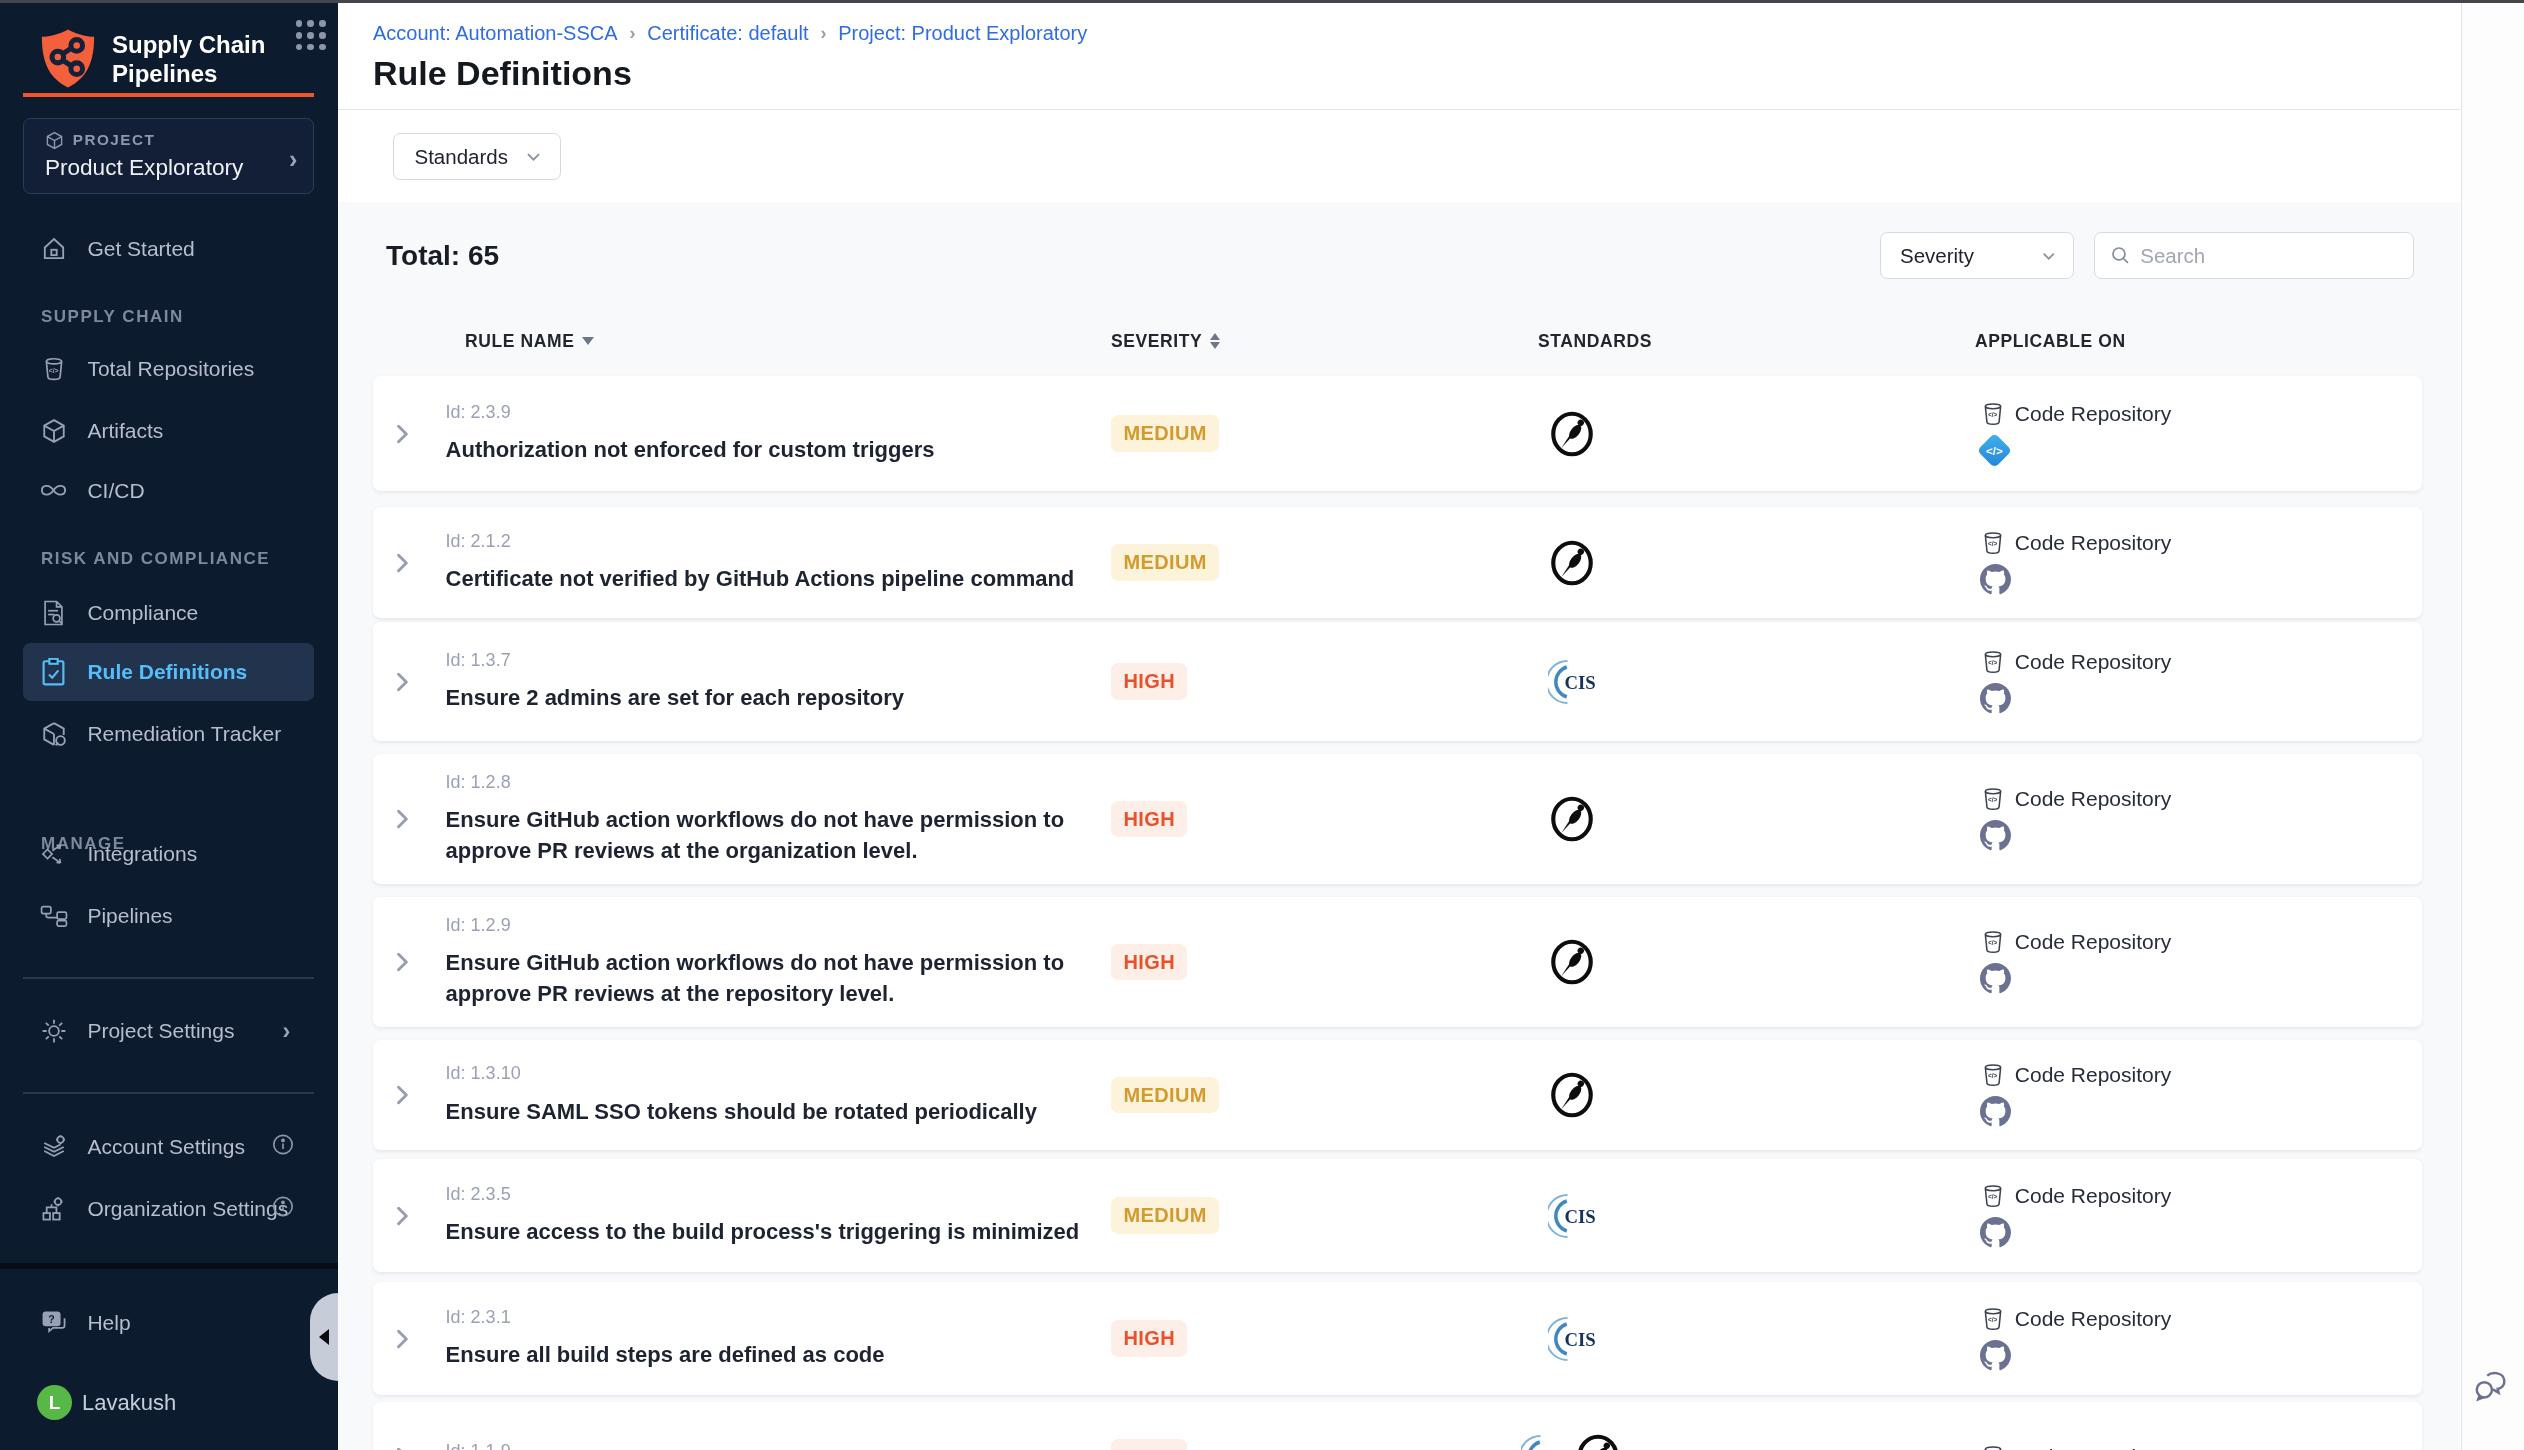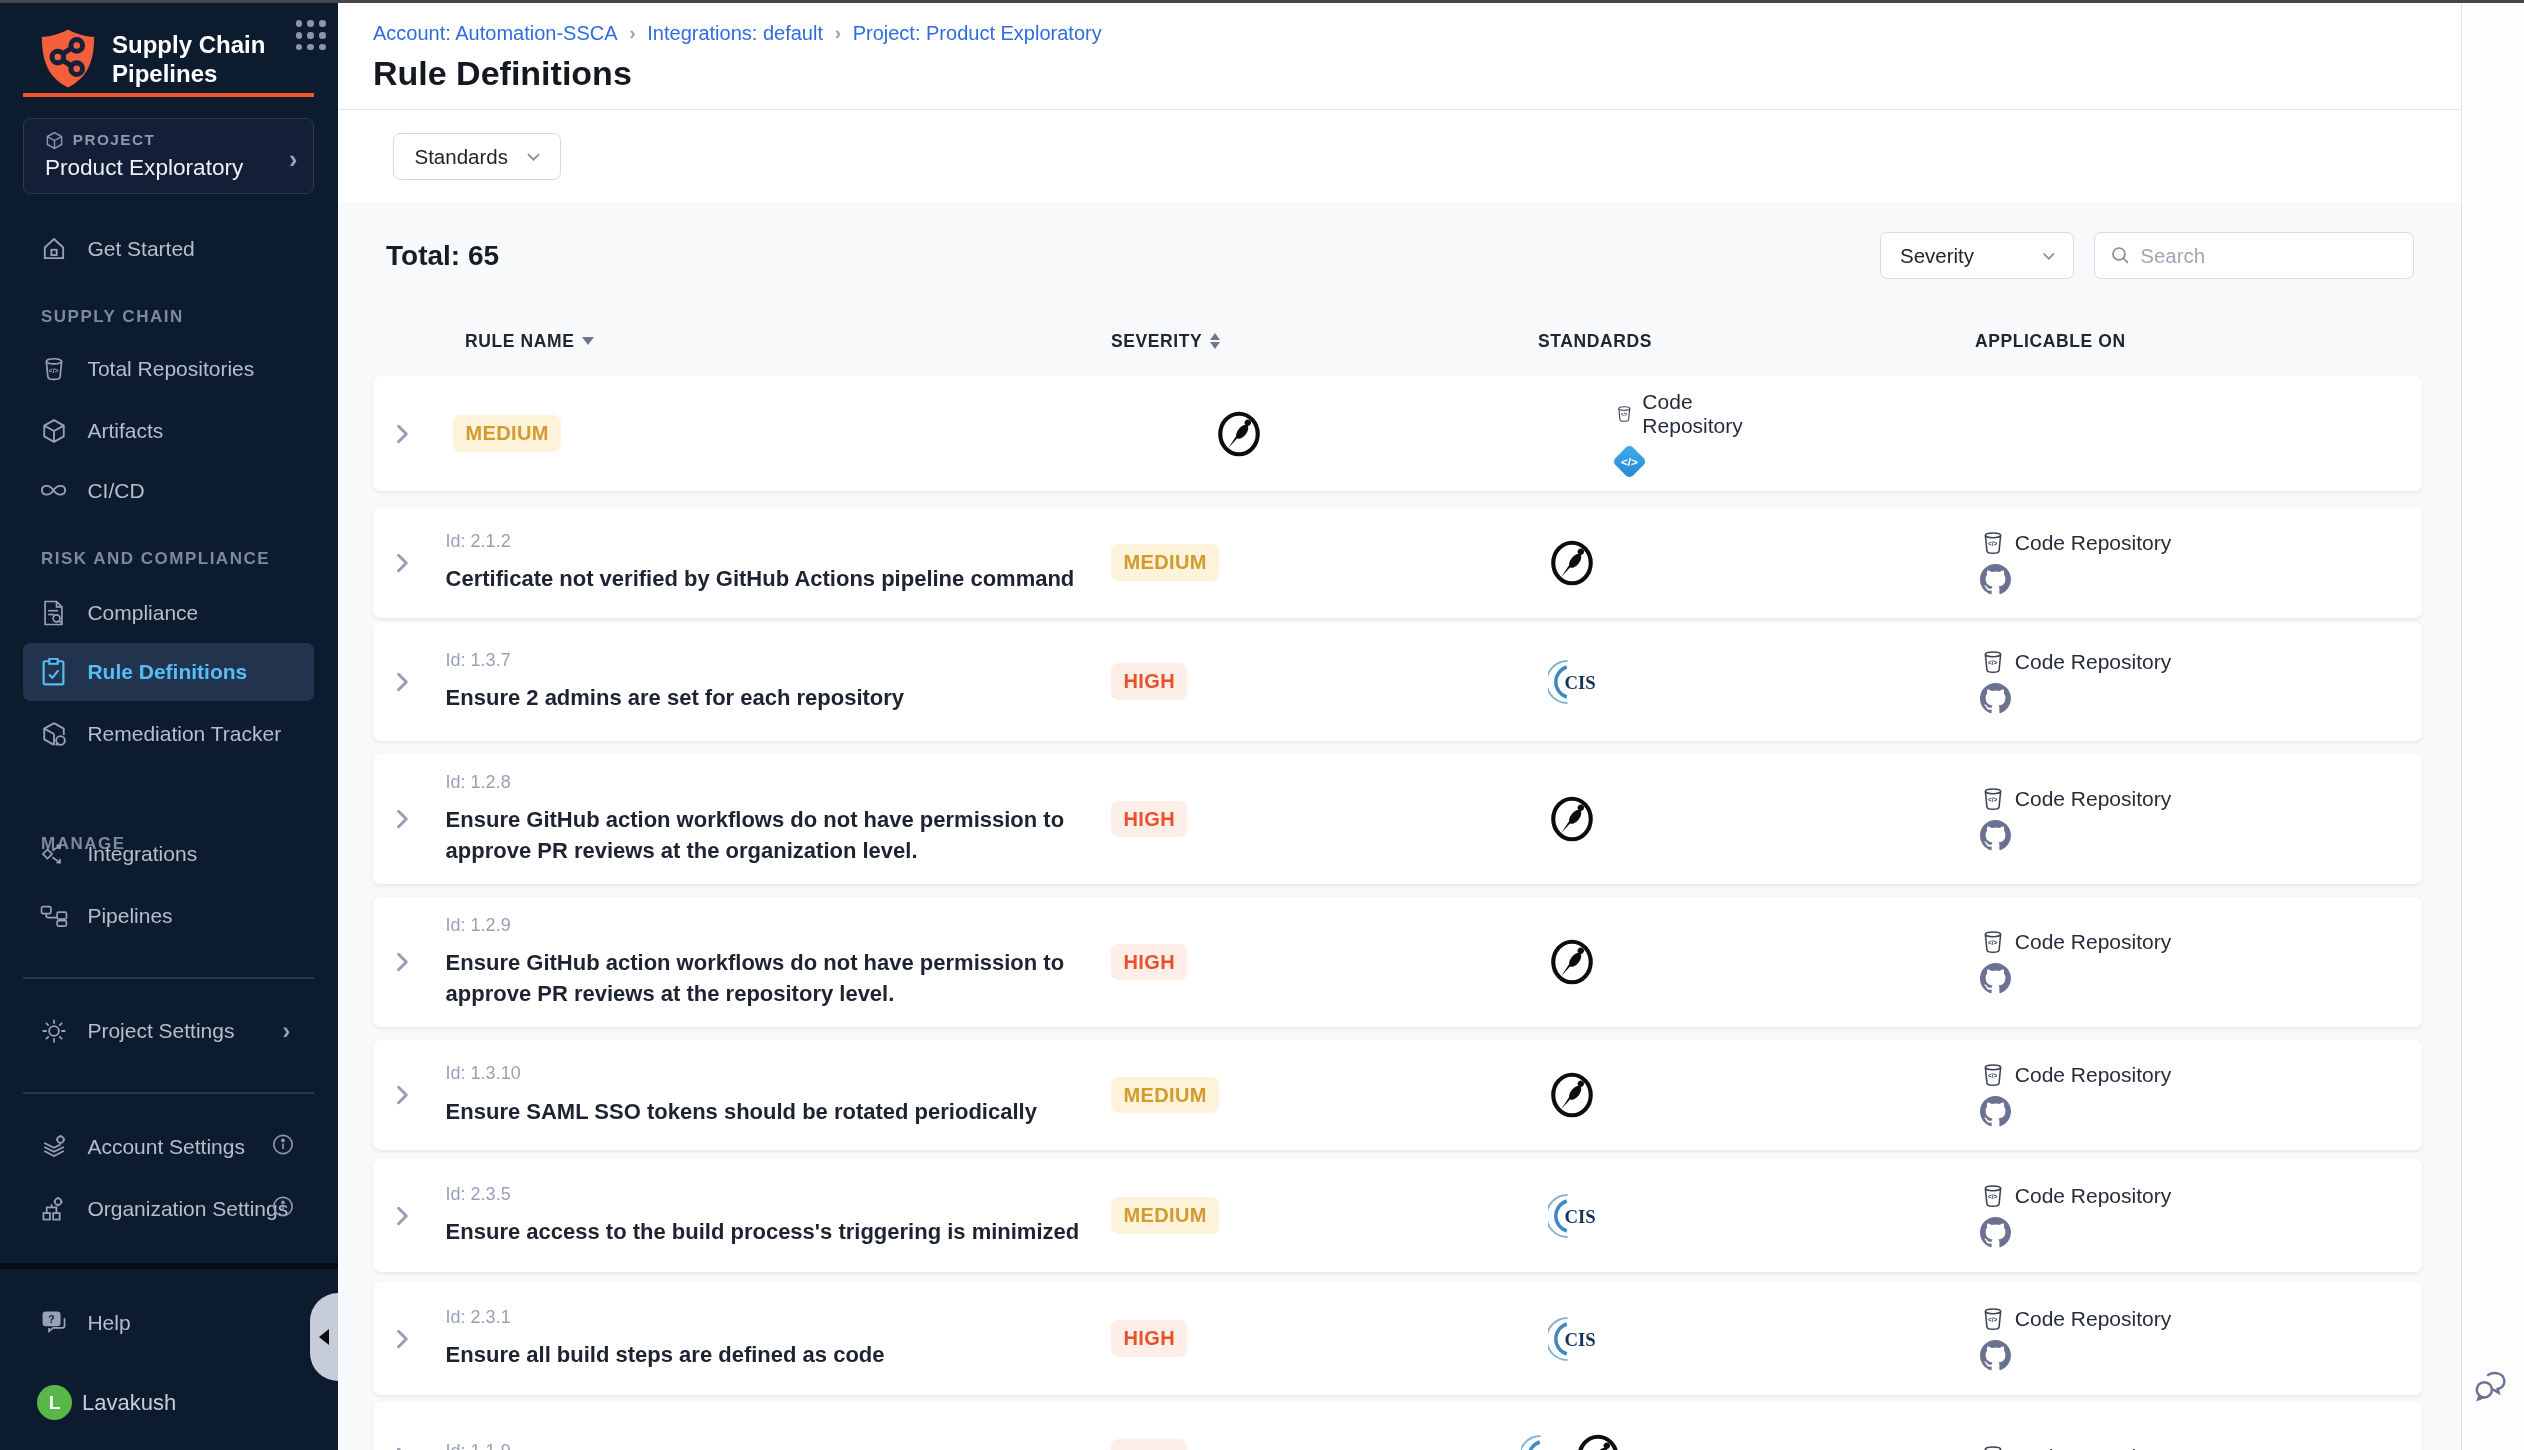--- a/index.html
+++ b/index.html
@@ -315,21 +315,21 @@
   <div class="collapse-handle">
       <span class="tri"></span>
     </div>
 
   <div class="right-gutter"></div>
 
   <div class="topbar">
     <div class="breadcrumb">
       <span class="crumb">Account: Automation-SSCA</span>
       <span class="crumb-sep">›</span>
-      <span class="crumb">Integrations: default</span>
+      <span class="crumb">Certificate: default</span>
       <span class="crumb-sep">›</span>
       <span class="crumb">Project: Product Exploratory</span>
     </div>
     <div class="page-title">Rule Definitions</div>
   </div>
 
   <div class="filterbar">
     <div class="standards-btn">
       <span>Standards</span>
       <svg width="19" height="19" viewBox="0 0 24 24" fill="none" stroke="#8b92a5" stroke-width="2.4">
@@ -377,20 +377,24 @@
       </div>
     </div>
 
     <div id="rows-host">
   <div class="rule-row grid-cols" style="top: 174px; height: 115px;">
     <div class="cell c-chev">
       <svg class="row-chevron" width="22" height="26" viewBox="0 0 24 30" fill="none" stroke="#979eb3" stroke-width="3.4" stroke-linecap="round" stroke-linejoin="round">
               <polyline points="8,6 17,15 8,24"></polyline>
             </svg>
     </div>
+    <div class="cell c-name">
+      <div class="rule-id">Id: 2.3.9</div>
+      <div class="rule-name">Authorization not enforced for custom triggers</div>
+    </div>
     <div class="cell c-sev">
       <span class="badge medium">MEDIUM</span>
     </div>
     <div class="cell c-std">
             <svg class="std-svg" viewBox="0 0 64 64">
               <ellipse cx="32" cy="32" rx="25" ry="27" fill="none" stroke="#0d0d0d" stroke-width="5.5"></ellipse>
               <g fill="#0d0d0d" transform="rotate(38 32 32)">
                 <circle cx="32" cy="13" r="4.2"></circle>
                 <ellipse cx="33.5" cy="27" rx="5.8" ry="11"></ellipse>
                 <path d="M29.5 22 L34.8 22 L32.4 56 Z"></path>

